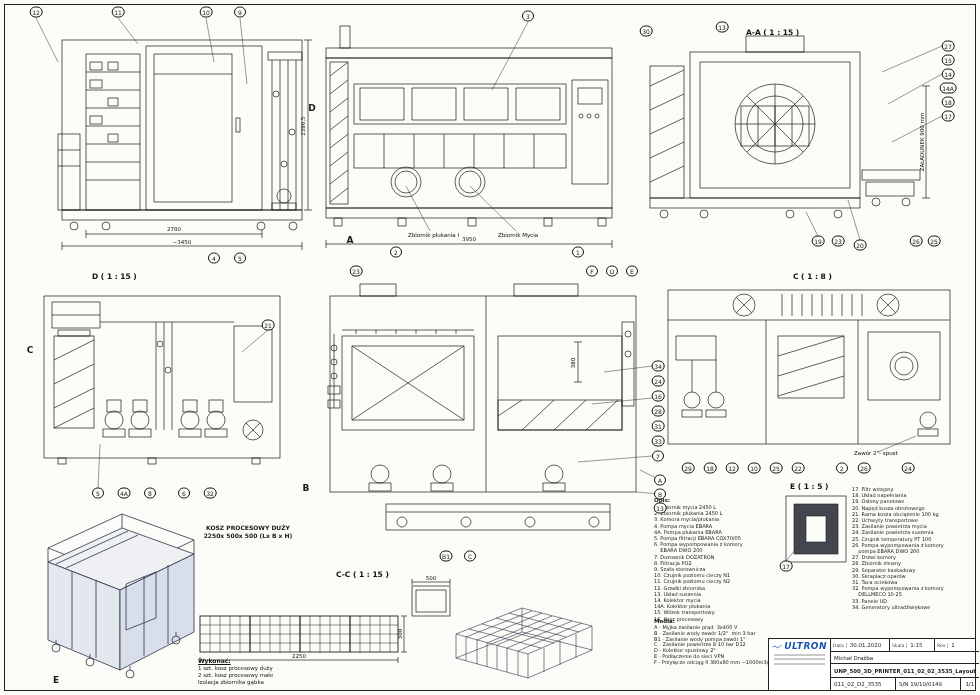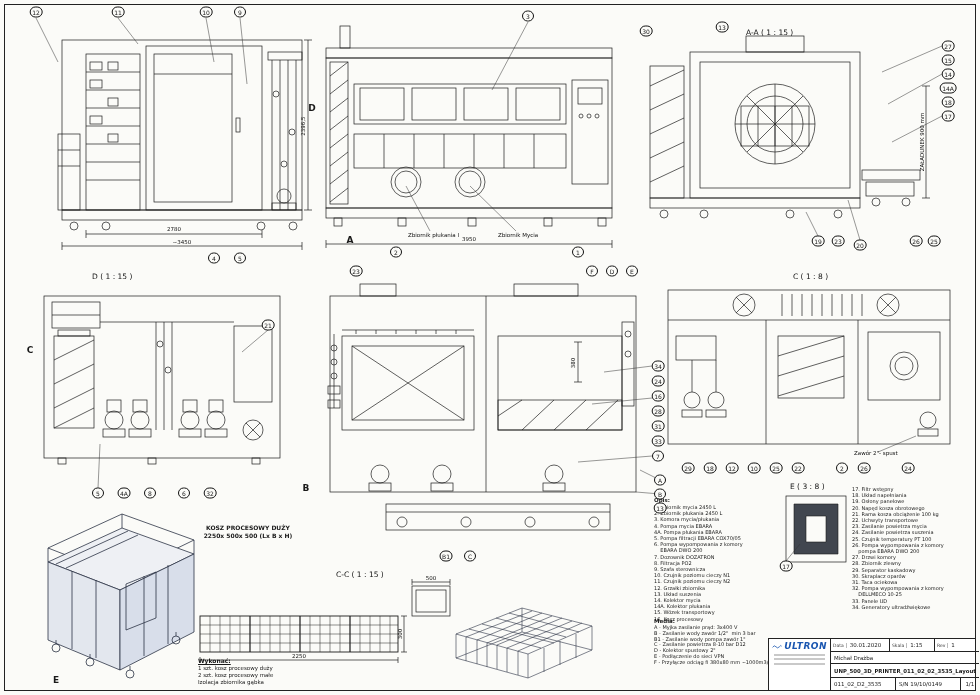--- a/index.html
+++ b/index.html
@@ -3,21 +3,21 @@
 <meta charset="utf-8">
 <style>
   html,body{margin:0;padding:0;background:#9a9a9a;}
   .sheet{position:relative;width:980px;height:695px;background:#fbfbf8;
          font-family:"DejaVu Sans",sans-serif;color:#1a1a1a;overflow:hidden;}
   .frame{position:absolute;left:4px;top:4px;right:4px;bottom:4px;border:1.4px solid #222;pointer-events:none;}
   .view{position:absolute;}
   .view svg{display:block;overflow:visible;}
   .dim{font:5.5px "DejaVu Sans",sans-serif;fill:#111;stroke:none;}
   .lbl{position:absolute;font-size:5.5px;white-space:nowrap;color:#111;}
-  .vtitle{font-size:7.5px;font-weight:normal;}
+  .vtitle{font-size:7.5px;font-weight:bold;}
   .small-note{position:absolute;font-size:6px;font-weight:600;text-align:center;line-height:7.5px;}
   .balloon{position:absolute;transform:translate(-50%,-50%);min-width:12px;height:11px;
            border:0.9px solid #111;border-radius:7px;background:#fbfbf8;font-size:6px;
            line-height:10.5px;text-align:center;padding:0 1.5px;box-sizing:border-box;z-index:6;}
   .marker{position:absolute;transform:translate(-50%,-50%);font-size:9px;font-weight:bold;z-index:6;}
   #leader-lines{position:absolute;left:0;top:0;z-index:4;pointer-events:none;}
   .list-block{position:absolute;z-index:5;}
   .list-head{font-size:5.5px;font-weight:bold;margin-bottom:1px;}
   .part-item{font-size:5px;line-height:6.2px;white-space:pre;}
   .media-item{font-size:5px;line-height:5.8px;white-space:pre;}
@@ -443,21 +443,21 @@
         <line x1="49" y1="55" x2="49" y2="79"></line>
           <line x1="59" y1="58" x2="59" y2="82"></line>
           <line x1="70" y1="61" x2="70" y2="85"></line>
         <line x1="96" y1="58" x2="96" y2="82"></line>
           <line x1="112" y1="51" x2="112" y2="75"></line>
           <line x1="128" y1="44" x2="128" y2="68"></line>
       </g>
     </svg>
   </div>
 
-  <div class="lbl vtitle" style="left:790px;top:482px;">E ( 3 : 8 )</div>
+  <div class="lbl vtitle" style="left:790px;top:482px;">E ( 1 : 5 )</div>
   <div class="view" style="left:782px;top:492px;">
     <svg width="68" height="78" viewBox="0 0 68 78">
       <g stroke="#1c1c1c" stroke-width="0.7" fill="none">
         <rect x="4" y="4" width="60" height="66"></rect>
       </g>
       <path d="M12,12 h44 v50 h-44 z M24,24 h20 v26 h-20 z" fill="#41464f" fill-rule="evenodd" stroke="#1c1c1c" stroke-width="0.6"></path>
     </svg>
   </div>
 
   <div class="list-block" style="left:654px;top:497px;width:126px;">

